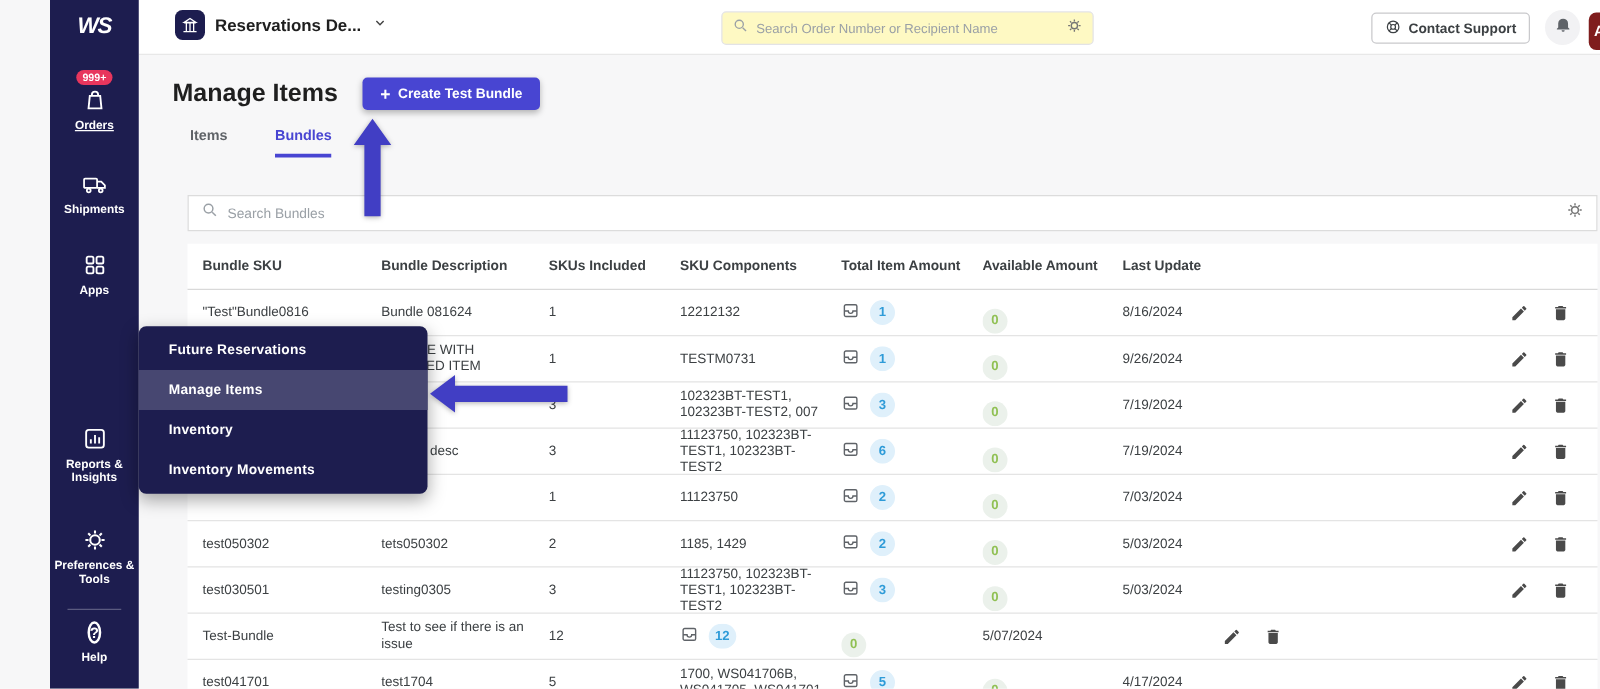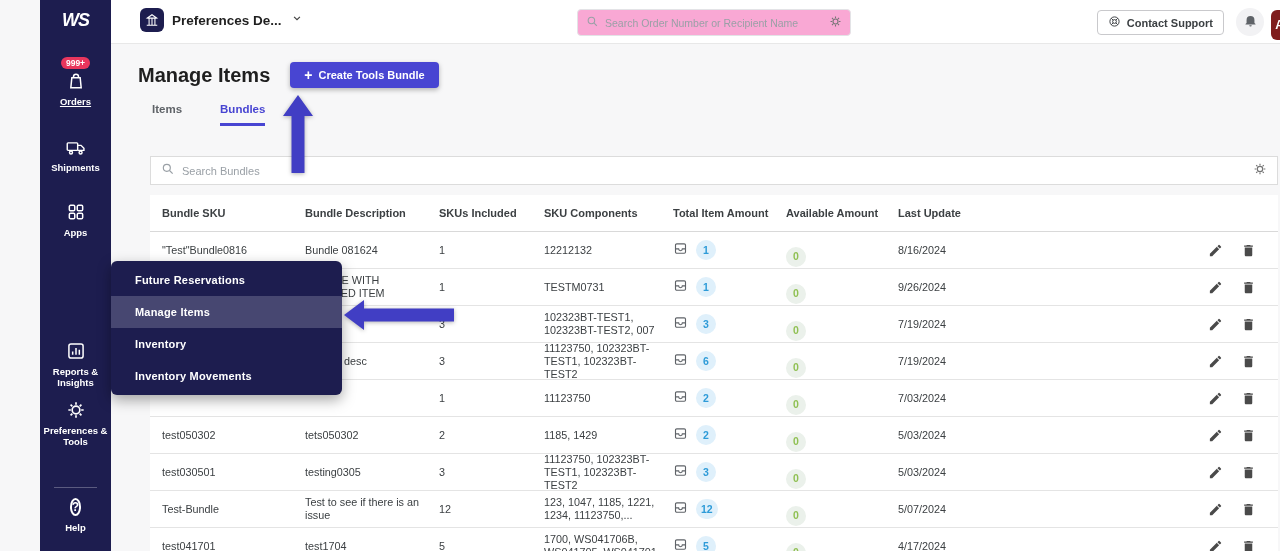--- a/index.html
+++ b/index.html
@@ -15,21 +15,21 @@
   .badge { display:inline-block; background:#e8365d; color:#fff; font-size:8.5px; font-weight:700; padding:1px 5px; border-radius:8px; margin-bottom:2px; }
   .icon-box { width:36px; height:32px; margin:0 auto; background:#3d3d68; border-radius:8px; display:flex; align-items:center; justify-content:center; }
   .side-divider { position:absolute; top:487px; left:14px; width:43px; height:1px; background:rgba(255,255,255,.28); }
   .help-circle { width:19px; height:19px; border:2px solid #fff; border-radius:50%; margin:0 auto; font-size:12px; font-weight:700; line-height:19px; color:#fff; }
 
   
   .topbar { position:absolute; left:71px; top:0; width:1209px; height:44px; background:#fff; border-bottom:1px solid #e8e8e8; z-index:5; }
   .company { position:absolute; left:29px; top:8px; display:flex; align-items:center; gap:8px; cursor:pointer; }
   .company-ic { width:24px; height:24px; background:#1d1d4f; border-radius:6px; display:flex; align-items:center; justify-content:center; }
   .company-name { font-size:13.5px; font-weight:700; color:#1f1f1f; }
-  .tb-search { position:absolute; left:466px; top:9px; width:274px; height:27px; background:#f9a8d4; border:1px solid #e3e3e6; border-radius:4px; display:flex; align-items:center; padding:0 8px; gap:6px; }
+  .tb-search { position:absolute; left:466px; top:9px; width:298px; height:27px; background:#fef9c3; border:1px solid #e3e3e6; border-radius:4px; display:flex; align-items:center; padding:0 8px; gap:6px; }
   .tb-search input { flex:1; border:none; outline:none; background:transparent; font-size:10.5px; color:#3c4043; font-family:"Liberation Sans", sans-serif; }
   .tb-search input::placeholder { color:#9aa0a6; }
   .contact-btn { position:absolute; right:96px; top:10px; height:25px; border:1px solid #c9c9cc; border-radius:4px; background:#fff; display:flex; align-items:center; gap:6px; padding:0 10px; font-size:11px; font-weight:700; color:#3c4043; cursor:pointer; }
   .bell-wrap { position:absolute; right:56px; top:8px; width:28px; height:28px; border-radius:50%; background:#f2f2f4; display:flex; align-items:center; justify-content:center; cursor:pointer; }
   .avatar { position:absolute; right:24px; top:10px; width:25px; height:30px; background:#7f1d1d; border-radius:6px; color:#fff; font-size:12px; font-weight:700; display:flex; align-items:center; justify-content:center; cursor:pointer; }
 
   
   .main { position:absolute; left:71px; top:44px; width:1209px; height:507px; background:#f7f7f8; }
   .page-head { position:absolute; left:27px; top:18px; display:flex; align-items:center; gap:20px; }
   .page-title { font-size:20px; font-weight:700; color:#1f1f1f; }
@@ -113,21 +113,21 @@
     <div class="side-item" style="top:341px;">
       <span>
         <svg width="20" height="20" viewBox="0 0 24 24" fill="none" stroke="#fff" stroke-width="1.8">
             <rect x="3.5" y="3.5" width="17" height="17" rx="2.5"></rect>
             <path d="M8 16.5v-4M12 16.5V8.5M16 16.5v-6"></path>
           </svg>
       </span>
       <span class="lbl">Reports &amp; Insights</span>
     </div>
 
-    <div class="side-item" style="top:400px;">
+    <div class="side-item" style="top:422px;">
       <span>
         <svg width="20" height="20" viewBox="0 0 24 24" fill="none" stroke="#fff" stroke-width="2">
             <circle cx="12" cy="12" r="4.6"></circle>
             <path d="M12 2.8v3M12 18.2v3M2.8 12h3M18.2 12h3M5.5 5.5l2.1 2.1M16.4 16.4l2.1 2.1M5.5 18.5l2.1-2.1M16.4 7.6l2.1-2.1"></path>
           </svg>
       </span>
       <span class="lbl">Preferences &amp; Tools</span>
     </div>
 
     <div class="side-divider"></div>
@@ -138,21 +138,21 @@
     </div>
   </nav>
 
   <header class="topbar">
     <div class="company">
       <span class="company-ic">
         <svg width="14" height="14" viewBox="0 0 24 24" fill="none" stroke="#fff" stroke-width="1.8">
             <path d="M3 21h18M4 9h16M12 3l8 5.5H4L12 3zM7 9v12M12 9v12M17 9v12"></path>
           </svg>
       </span>
-      <span class="company-name">Preferences De...</span>
+      <span class="company-name">Reservations De...</span>
       <span>
         <svg width="14" height="14" viewBox="0 0 24 24" fill="none" stroke="#424242" stroke-width="2">
             <path d="M7 10l5 5 5-5"></path>
           </svg>
       </span>
     </div>
 
     <div class="tb-search">
       <span>
         <svg width="13" height="13" viewBox="0 0 24 24" fill="none" stroke="#9aa0a6" stroke-width="2">
@@ -189,21 +189,21 @@
     </div>
 
     <div class="avatar">AS</div>
   </header>
 
   <main class="main">
     <div class="page-head">
       <h1 class="page-title">Manage Items</h1>
       <button class="create-btn">
         <span class="plus">+</span>
-        <span>Create Tools Bundle</span>
+        <span>Create Test Bundle</span>
       </button>
     </div>
 
     <div class="tabs">
       <div class="tab">Items</div>
       <div class="tab active">Bundles</div>
     </div>
 
     <div class="bundle-search">
       <span>
@@ -459,22 +459,20 @@
                 </svg>
       </span>
     </div>
   </div>
 
   <div class="trow">
     <div class="td c-sku">Test-Bundle</div>
     <div class="td c-desc">Test to see if there is an
 issue</div>
     <div class="td c-skus">12</div>
-    <div class="td c-comp">123, 1047, 1185, 1221,
-1234, 11123750,...</div>
     <div class="td c-total">
       <span>
         <svg width="15" height="15" viewBox="0 0 24 24" fill="none" stroke="#5f6368" stroke-width="1.8">
                   <rect x="4" y="4.5" width="16" height="15" rx="2"></rect>
                   <path d="M4 12.5h5a3 3 0 006 0h5"></path>
                 </svg>
       </span>
       <span class="chip chip-blue c-total-chip">12</span>
     </div>
     <div class="td c-avail">

